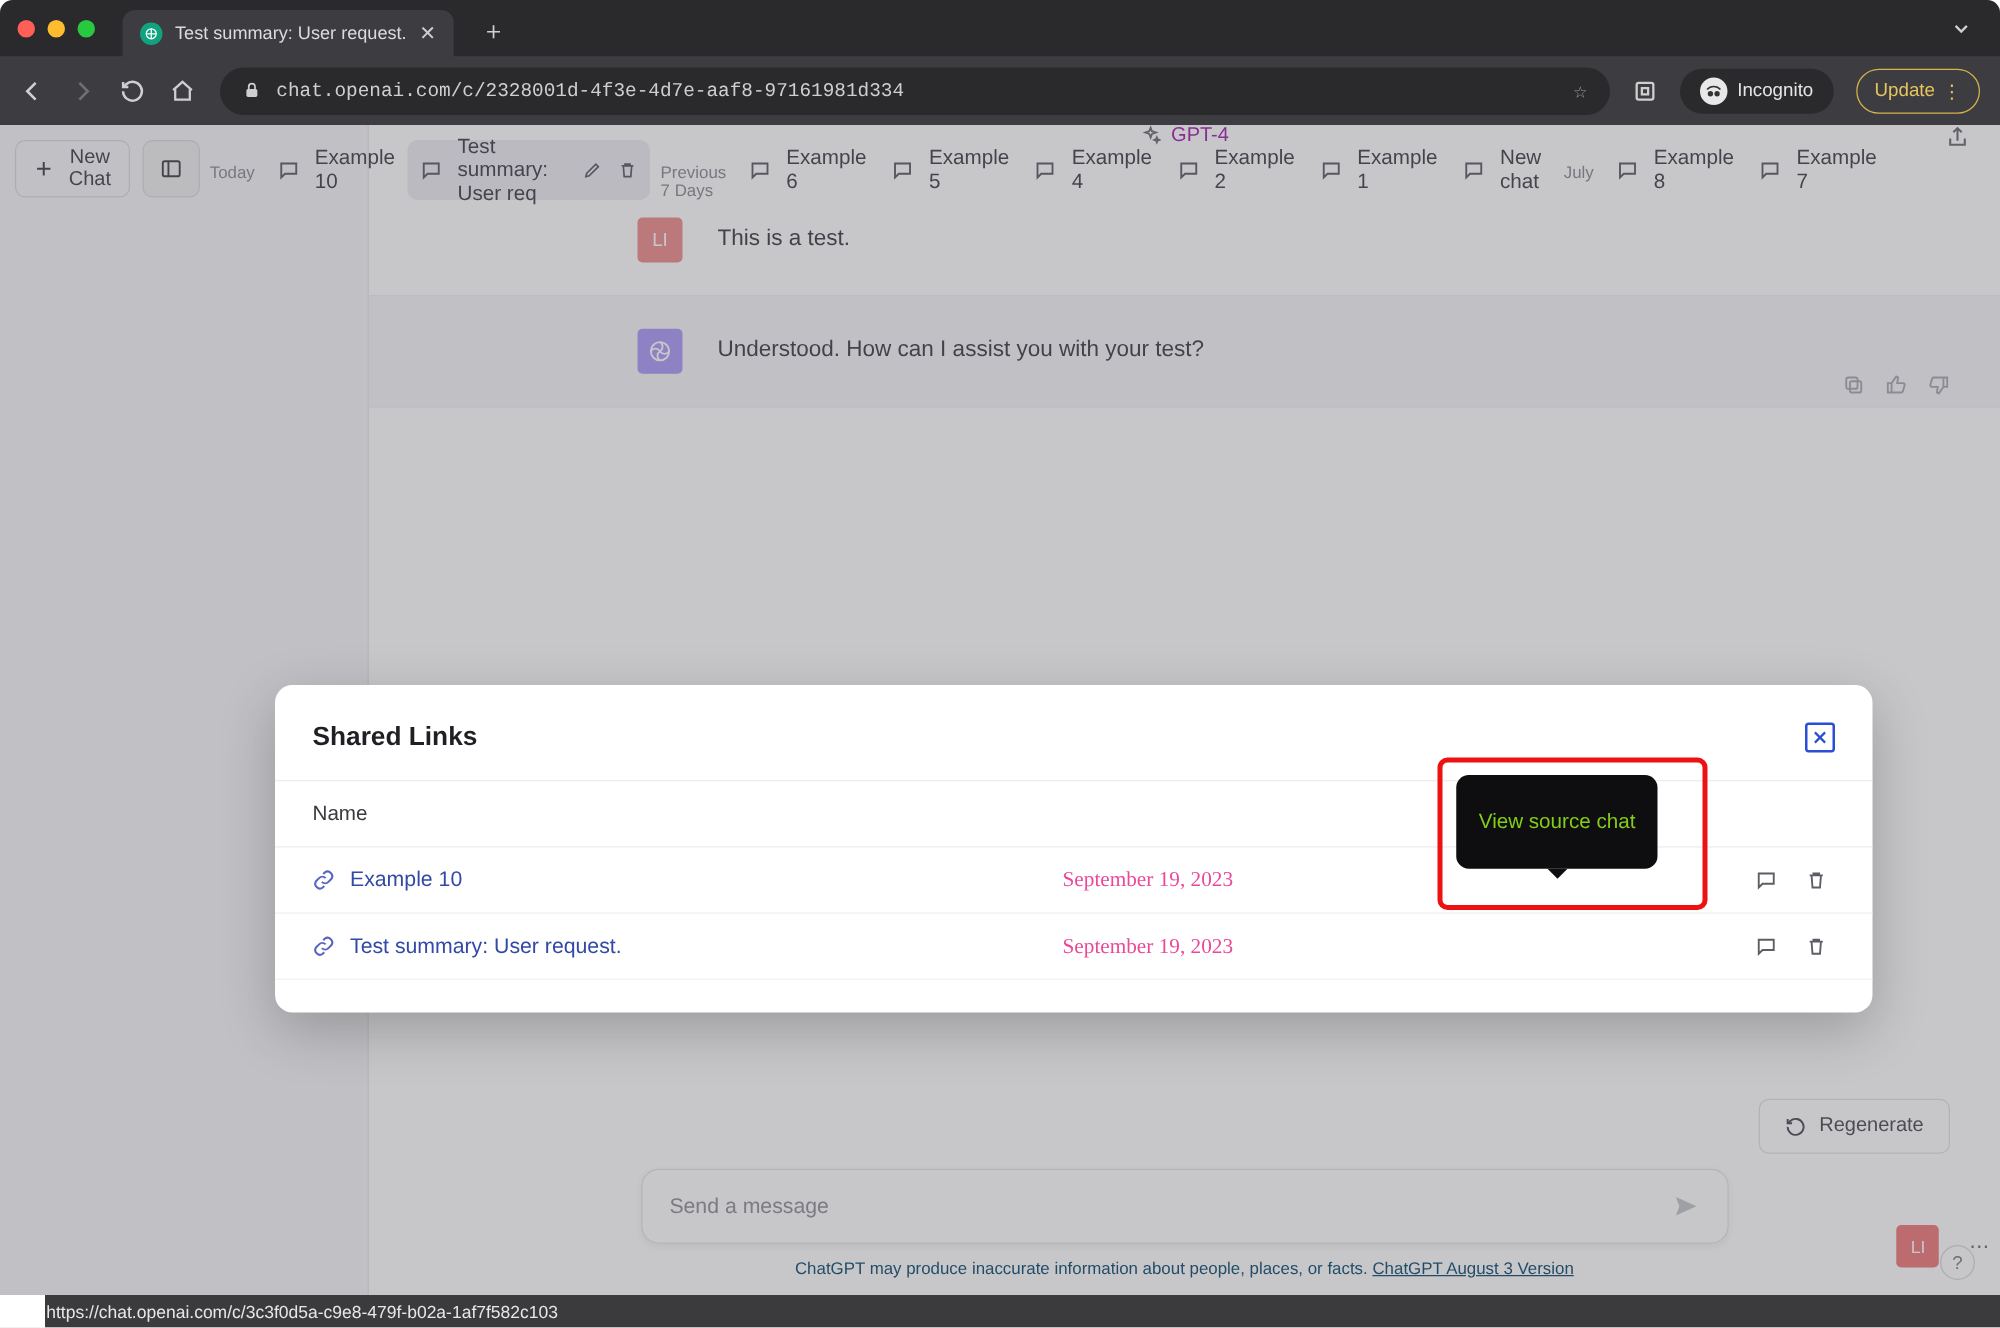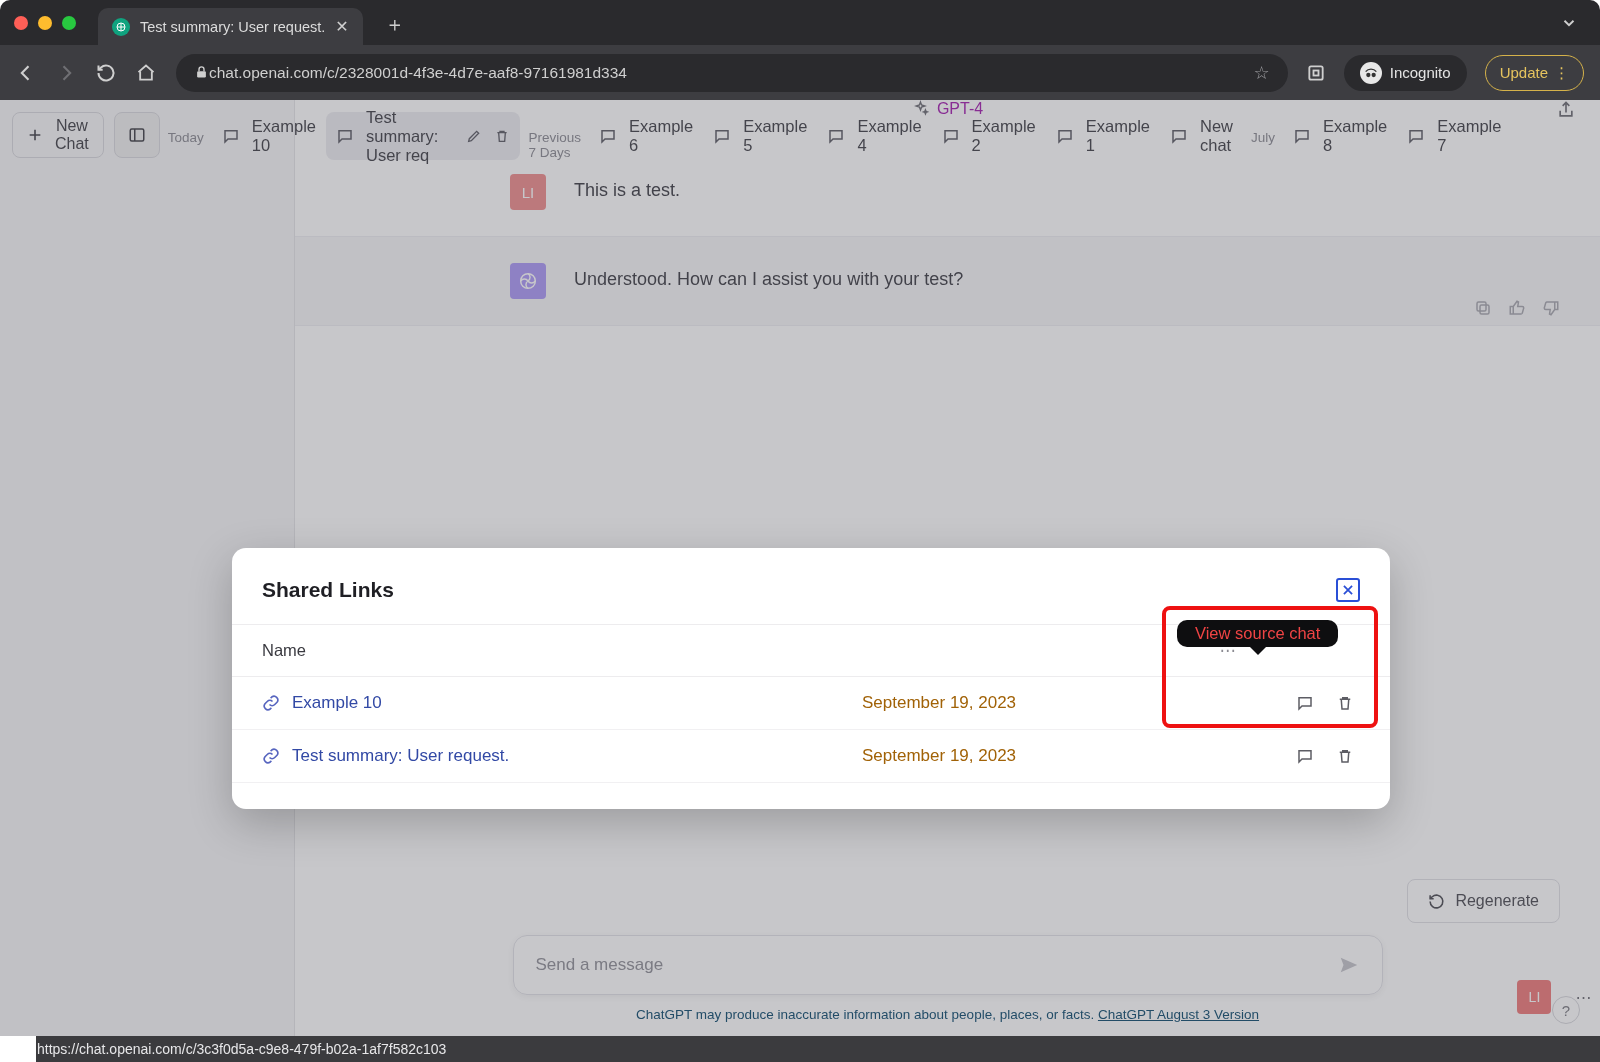--- a/index.html
+++ b/index.html
@@ -12,21 +12,21 @@
   .dot-red{background:#ff5f57;} .dot-yellow{background:#febc2e;} .dot-green{background:#28c840;}
   .tab { background:#3d3d41; border-radius:10px 10px 0 0; height:38px; display:flex; align-items:center; padding:0 14px; gap:10px; color:#dcdcdc; font-size:14.5px; min-width:250px; position:relative; top:4px;}
   .tab .favicon{ width:18px;height:18px;border-radius:50%; background:#10a37f; display:flex;align-items:center;justify-content:center;}
   .tab .favicon svg{width:12px;height:12px;}
   .tab .tab-close{ margin-left:auto; color:#cfcfcf; font-size:16px;}
   .new-tab{ color:#cfcfcf; font-size:20px; margin-left:10px; position:relative; top:2px;}
   .tab-overflow{ margin-left:auto; color:#cfcfcf; padding-right:8px;}
   .toolbar-row{ height:55px; background:#3d3d41; display:flex; align-items:center; padding:0 16px; gap:18px;}
   .nav-ico{ color:#cfcfcf; width:22px; text-align:center; font-size:18px;}
   .nav-ico.disabled{ color:#6f6f73;}
-  .omnibox{ flex:1; background:#2a2a2d; border-radius:22px; height:38px; display:flex; align-items:center; padding:0 18px; color:#cfcfcf; font-size:15.5px; }
+  .omnibox{ flex:1; background:#2a2a2d; border-radius:22px; height:38px; display:flex; align-items:center; padding:0 18px; color:#cfcfcf; font-size:15.5px; gap:12px;font-family:Liberation Mono, monospace;}
   .omnibox .lock{ font-size:14px;}
   .omnibox .star{ margin-left:auto; color:#9d9da1; font-size:18px;}
   .ext-ico{ color:#cfcfcf; font-size:18px;}
   .incog-badge{ display:flex; align-items:center; gap:8px; background:#2a2a2d; border-radius:22px; height:36px; padding:0 16px; color:#e4e4e4; font-size:15px;}
   .incog-badge .hat{ width:22px;height:22px;border-radius:50%; background:#e8e8e8; display:flex;align-items:center;justify-content:center; font-size:13px; color:#333;}
   .update-btn{ border:1.5px solid #d5b24a; color:#e6c45e; border-radius:22px; height:36px; padding:0 14px; display:flex; align-items:center; gap:6px; font-size:15px;}
   .update-btn .dots{ color:#e6c45e;}
 
   
   .app { position:relative; height:calc(1062px - 100px - 26px); display:flex; background:#fff;}
@@ -67,36 +67,36 @@
 
   .composer-wrap{ padding:0 0 14px; display:flex; flex-direction:column; align-items:center; gap:12px;}
   .regen-btn{ align-self:flex-end; margin-right:40px; border:1px solid #e0e0e5; border-radius:8px; height:44px; padding:0 20px; display:flex; align-items:center; gap:10px; color:#4b4b52; font-size:16px; background:#fff;}
   .composer{ width:870px; height:60px; border:1px solid #e2e2e7; border-radius:14px; box-shadow:0 2px 6px rgba(0,0,0,0.06); display:flex; align-items:center; padding:0 22px; color:#8f8f97; font-size:17px;}
   .composer .send{ margin-left:auto; color:#c4c4cb; font-size:20px;}
   .fineprint{ color:#0c4a6e; font-size:13.5px;}
   .fineprint .u{ text-decoration:underline;}
   .help-bubble{ position:absolute; right:20px; bottom:12px; width:28px;height:28px; border:1px solid #d7d7dc; border-radius:50%; display:flex; align-items:center; justify-content:center; color:#7b7b82; font-size:15px;}
 
   
-  .modal{ position:absolute; z-index:10; left:232px; top:448px; width:1158px; background:#fff; border-radius:14px; box-shadow:0 14px 44px rgba(0,0,0,0.22); padding:30px 0 26px;}
+  .modal{ position:absolute; z-index:10; left:220px; top:448px; width:1278px; background:#fff; border-radius:14px; box-shadow:0 14px 44px rgba(0,0,0,0.22); padding:30px 0 26px;}
   .modal-head{ display:flex; align-items:center; padding:0 30px 22px; border-bottom:1px solid #edecee;}
   .modal-title{ font-size:21px; font-weight:600; color:#1f1f24;}
   .modal-close{ margin-left:auto; width:24px;height:24px; border:2.5px solid #2a4fd6; border-radius:3px; color:#2a4fd6; display:flex;align-items:center;justify-content:center; font-weight:700;}
   .table-head, .trow{ display:grid; grid-template-columns: 600px 380px 1fr; padding:16px 30px; align-items:center;}
   .table-head{ color:#3a3a40; font-size:16.5px; font-weight:500; border-bottom:1px solid #edecee;}
   .trow{ border-bottom:1px solid #f1f0f2; font-size:17px;}
   .trow:last-child{ border-bottom:none;}
   .link-cell{ display:flex; align-items:center; gap:12px; color:#3249a5;}
   .link-cell .lico{ color:#5765bf;}
-  .date-cell{ color:#a16207;}
+  .date-cell{ color:#ec4899;font-family:Liberation Serif, serif;}
   .act-cell{ display:flex; gap:22px; justify-content:flex-end; color:#5d5d64; padding-right:6px;}
   .head-more{ display:flex; justify-content:flex-end; color:#8b8b92; padding-right:6px;}
 
   
-  .tooltip{ position:absolute; left:945px; top:72px; background:#0e0e10; color:#ef4444; font-size:16.5px; padding:4px 18px; border-radius:10px; font-weight:500;}
+  .tooltip{ position:absolute; left:945px; top:72px; background:#0e0e10; color:#84cc16; font-size:16.5px; padding:28px 18px; border-radius:10px; font-weight:500;}
   .tooltip::after{ content:""; position:absolute; left:50%; bottom:-8px; transform:translateX(-50%); border:8px solid transparent; border-top-color:#0e0e10; border-bottom:none;}
 
   
   .annot{ position:absolute; border:4px solid #e11; border-radius:8px; left:930px; top:58px; width:216px; height:122px; pointer-events:none;}
 
   
   .status-bar{ height:26px; background:#3b3b3e; color:#e7e7e9; font-size:14px; display:flex; align-items:center; padding:0 1px;margin-left:36px;}
 
   svg { display:block; }
 </style>

